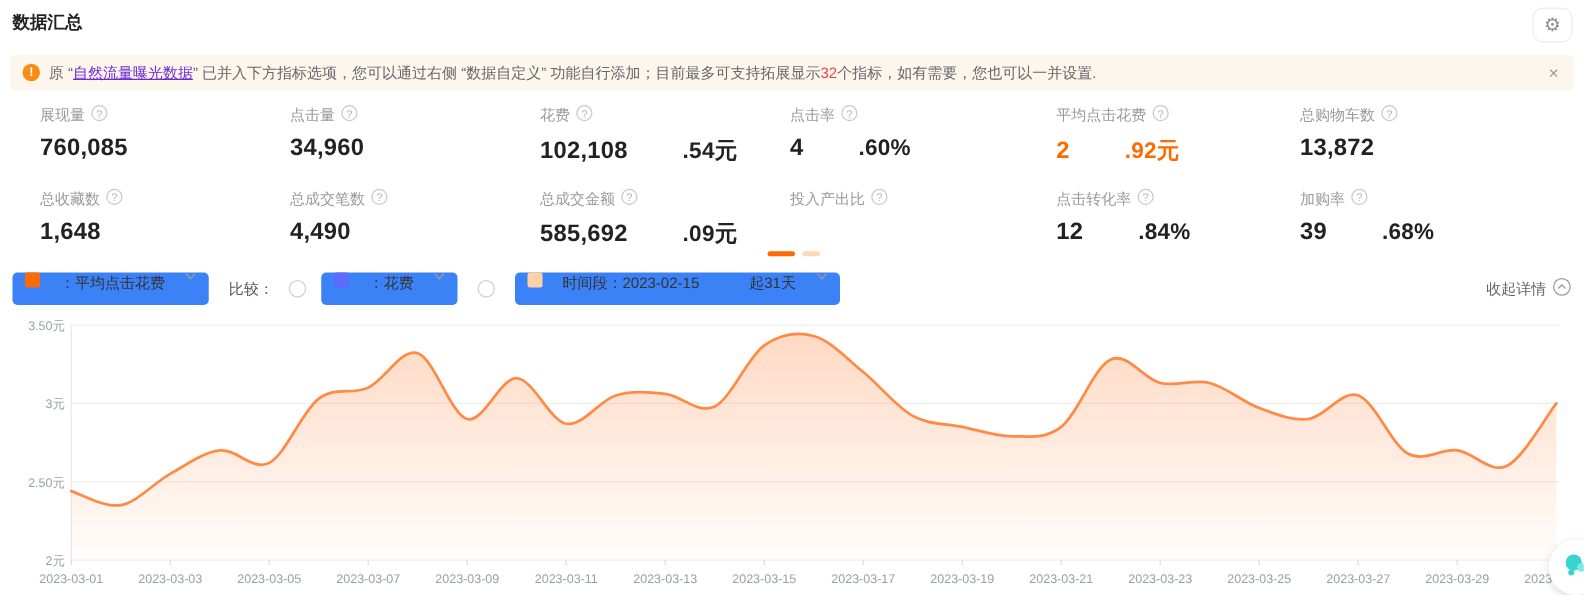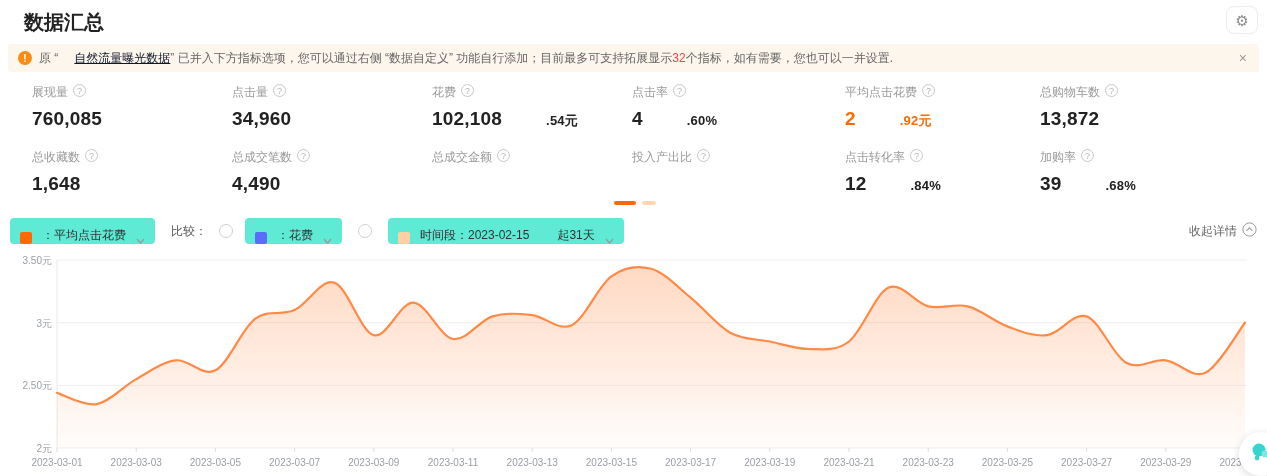--- a/index.html
+++ b/index.html
@@ -2,69 +2,69 @@
 <html><head>
 <meta charset="utf-8">
 <style>
   html,body{margin:0;padding:0;}
   body{
     width:1267px;height:476px;position:relative;overflow:hidden;
     background:#fff;font-family:"Liberation Sans","DejaVu Sans",sans-serif;
     color:#333;
   }
   
-  .hdr{position:absolute;left:24px;top:9px;font-size:20px;font-weight:bold;color:#222;}
+  .hdr{position:absolute;left:10px;top:9px;font-size:14px;font-weight:bold;color:#222;}
   .gear-btn{
     position:absolute;right:9px;top:6px;width:32px;height:28px;
     border:1px solid #ececec;border-radius:8px;background:#fff;
     display:flex;align-items:center;justify-content:center;cursor:pointer;
     color:#8c8c8c;font-size:15px;line-height:1;
   }
   
   .banner{
     position:absolute;left:8px;right:8px;top:44px;height:28px;
     background:#fdf6ec;border-radius:3px;display:flex;align-items:center;
     padding:0 10px;font-size:12px;color:#666;box-sizing:border-box;
   }
   .warn-ic{
     width:14px;height:14px;border-radius:50%;background:#fa8c16;color:#fff;
     font-size:10px;font-weight:bold;display:inline-flex;align-items:center;
     justify-content:center;margin-right:7px;flex:0 0 auto;
   }
-  .banner a{color:#0f172a;text-decoration:underline;cursor:pointer;margin-left:16px;}
+  .banner a{color:#6d28d9;text-decoration:underline;cursor:pointer;}
   .banner .num{color:#ef4444;}
   .banner-close{
     margin-left:auto;color:#999;font-size:14px;cursor:pointer;padding:0 2px;
   }
   
   #metrics-grid{
     position:absolute;left:32px;top:84px;display:grid;
     grid-template-columns:200px 200px 200px 213px 195px 1fr;
     grid-row-gap:19px;width:1220px;
   }
   .metric .lbl{font-size:12px;color:#999;display:flex;align-items:flex-start;gap:5px;}
   .q-ic{
     width:13px;height:13px;border-radius:50%;border:1px solid #c9c9c9;color:#b5b5b5;
     font-size:9px;display:inline-flex;align-items:center;justify-content:center;
     box-sizing:border-box;cursor:pointer;
   }
   .metric .val{font-size:19px;font-weight:bold;color:#222;margin-top:7px;letter-spacing:.2px;}
-  .metric .val .sub{font-size:13px;padding-left:44px;}
+  .metric .val .sub{font-size:18px;padding-left:44px;}
   .metric.hl .val{color:#ff6a00;}
   
   .pager{position:absolute;left:614px;top:201px;display:flex;gap:6px;align-items:center;}
   .dash{height:4px;border-radius:2px;cursor:pointer;}
   .dash.on{width:22px;background:#ff6a00;}
   .dash.off{width:14px;background:#ffd8b3;}
   
   .controls{position:absolute;left:10px;top:218px;right:10px;height:26px;
     display:flex;align-items:center;font-size:12px;color:#555;}
   .pill{
-    background:#5eead4;border-radius:4px;height:26px;display:inline-flex;
-    align-items:flex-end;padding:0 10px;gap:10px;cursor:pointer;color:#333;
+    background:#3b82f6;border-radius:4px;height:26px;display:inline-flex;
+    align-items:flex-start;padding:0 10px;gap:16px;cursor:pointer;color:#333;
   }
   .swatch{width:12px;height:12px;border-radius:2px;display:inline-block;}
   .chev{width:9px;height:6px;display:inline-block;}
   .chev svg{display:block;}
   .radio{
     width:14px;height:14px;border-radius:50%;border:1px solid #d0d0d0;background:#fff;
     display:inline-block;cursor:pointer;box-sizing:border-box;
   }
   .gap8{width:8px;}.gap12{width:12px;}.gap16{width:16px;}
   .collapse{
@@ -151,20 +151,21 @@
         <span>总成交笔数</span>
         <span class="q-ic">?</span>
       </div>
       <div class="val"><span>4,490</span></div>
     </div>
     <div class="metric">
       <div class="lbl">
         <span>总成交金额</span>
         <span class="q-ic">?</span>
       </div>
+      <div class="val"><span>585,692</span><span class="sub">.09元</span></div>
     </div>
     <div class="metric">
       <div class="lbl">
         <span>投入产出比</span>
         <span class="q-ic">?</span>
       </div>
     </div>
     <div class="metric">
       <div class="lbl">
         <span>点击转化率</span>

